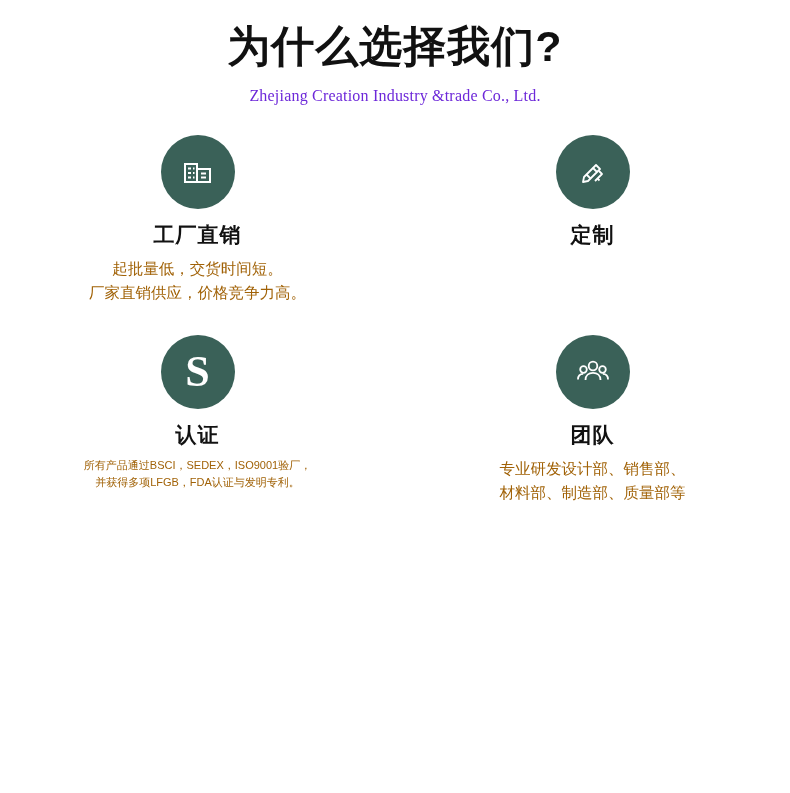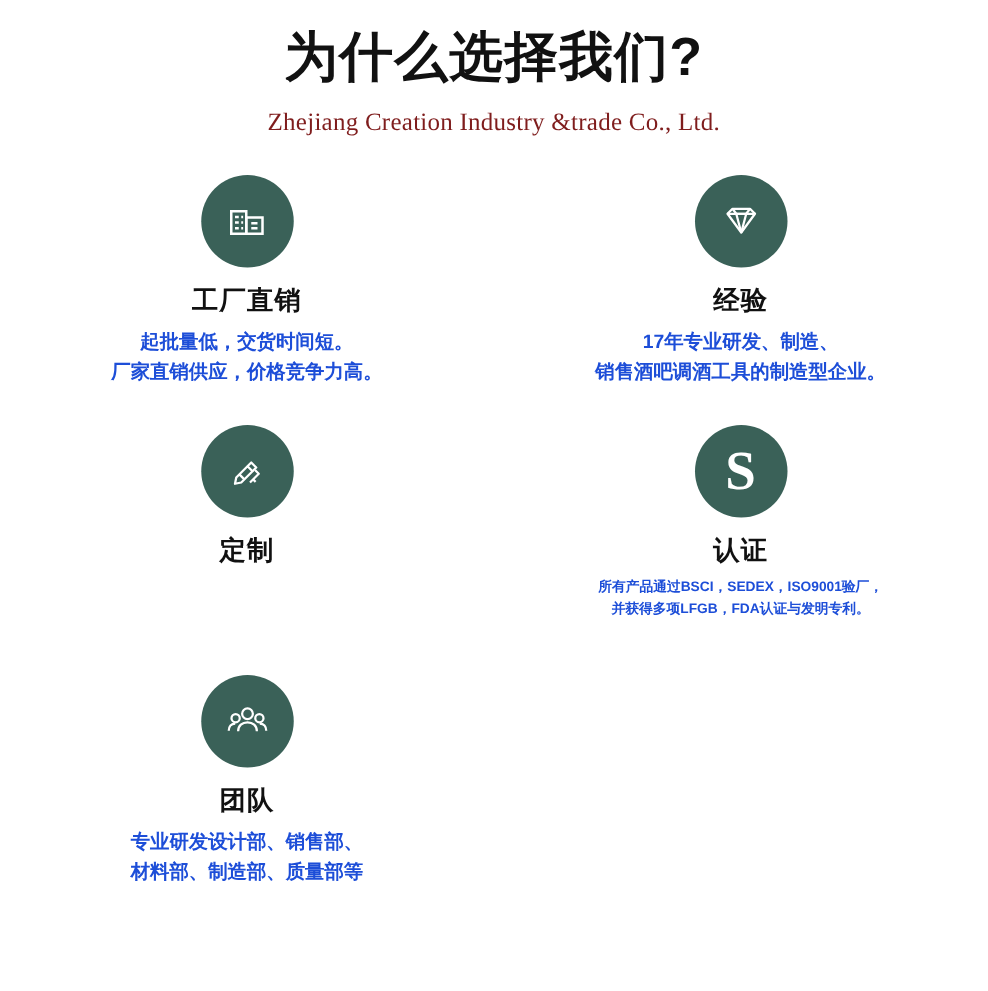--- a/index.html
+++ b/index.html
@@ -28,22 +28,22 @@
   .main-title {
     font-size: 43px;
     font-weight: bold;
     letter-spacing: 1px;
     color: #111111;
     line-height: 1.15;
     margin: 0;
   }
   .subtitle {
     margin-top: 16px;
-    font-size: 20px;
-    color: #7f1d1d;
+    font-size: 16px;
+    color: #6d28d9;
     font-family: "Liberation Serif", serif;
     letter-spacing: 0.2px;
   }
   .grid {
     margin-top: 30px;
     display: grid;
     grid-template-columns: 1fr 1fr;
     grid-template-rows: 200px 200px 200px;
     width: 790px;
     box-sizing: border-box;
@@ -70,24 +70,23 @@
     margin-top: 12px;
     font-size: 21px;
     font-weight: bold;
     color: #111111;
     letter-spacing: 1px;
   }
   .cell-desc {
     margin-top: 8px;
     font-size: 15.5px;
     line-height: 1.55;
-    color: #1d4ed8;
+    color: #a16207;
     text-align: center;
     white-space: pre-line;
-    font-weight: bold;
   }
   .cell-desc.wide { font-size: 11px; }
   .letter-mark {
     font-family: "Liberation Serif", serif;
     font-weight: bold;
     font-size: 44px;
     color: #ffffff;
     line-height: 1;
   }
 </style>
@@ -116,34 +115,20 @@
           <line x1="15" y1="25.5" x2="16.5" y2="25.5"></line>
           <line x1="23" y1="21.5" x2="28" y2="21.5"></line>
           <line x1="23" y1="25.5" x2="28" y2="25.5"></line>
         </svg>
       </div>
       <div class="cell-title">工厂直销</div>
       <div class="cell-desc">起批量低，交货时间短。
 厂家直销供应，价格竞争力高。</div>
     </div>
 
-    <div class="cell">
-      <div class="circle">
-        <svg width="42" height="42" viewBox="0 0 42 42" fill="none" stroke="#ffffff" stroke-width="1.8" stroke-linejoin="round">
-          <path d="M10 15 L21 30 L32 15 Z"></path>
-          <path d="M10 15 L14 11 L28 11 L32 15"></path>
-          <path d="M14 11 L17 15 L21 30"></path>
-          <path d="M28 11 L25 15 L21 30"></path>
-          <line x1="17" y1="15" x2="25" y2="15"></line>
-        </svg>
-      </div>
-      <div class="cell-title">经验</div>
-      <div class="cell-desc">17年专业研发、制造、
-销售酒吧调酒工具的制造型企业。</div>
-    </div>
 
     <div class="cell">
       <div class="circle">
         <svg width="40" height="40" viewBox="0 0 40 40" fill="none" stroke="#ffffff" stroke-width="1.8" stroke-linejoin="round">
           <path d="M11 25 L20 16 L24 20 L15 29 L10 30 Z"></path>
           <path d="M20 16 L23 13 L27 17 L24 20"></path>
           <line x1="13.5" y1="22.5" x2="17.5" y2="26.5"></line>
           <path d="M22 29 L29 22 L26 19"></path>
           <line x1="24.5" y1="26.5" x2="26.5" y2="28.5"></line>
         </svg>

